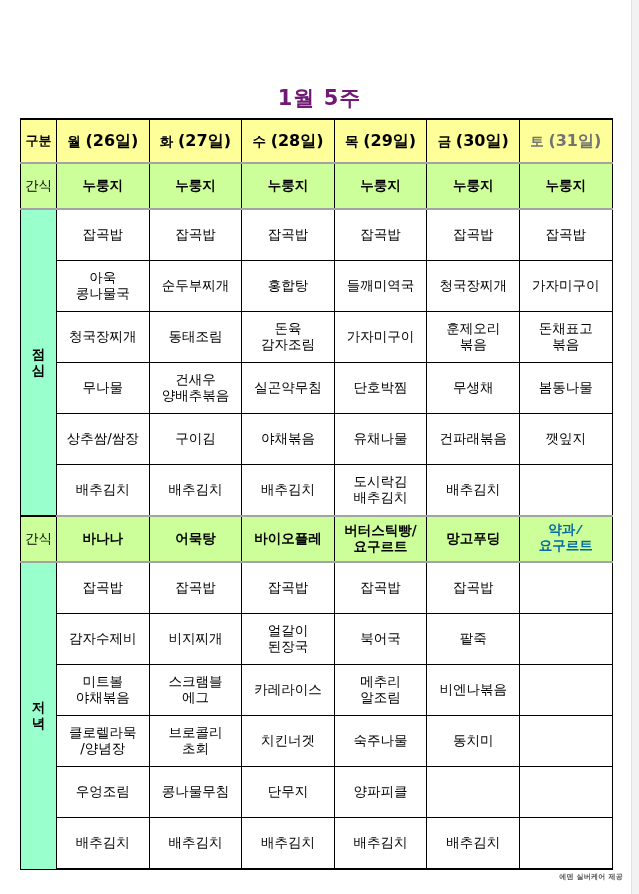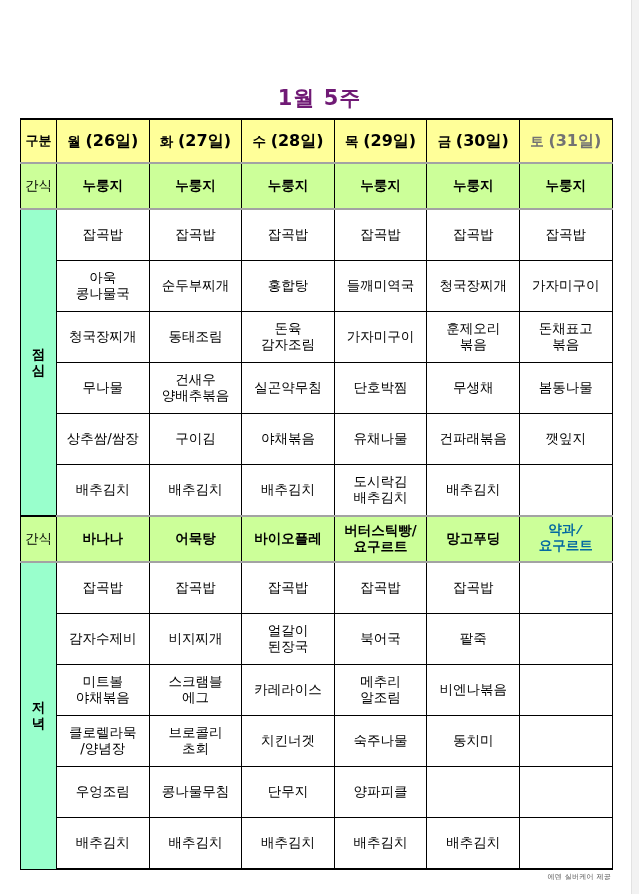--- a/index.html
+++ b/index.html
@@ -119,26 +119,27 @@
   
   .meal {
     background: #ffffff;
     height: 46px;
     font-size: 13.5px;
   }
   .meal.blank { background: #ffffff; }
 
   .footer-note {
     position: absolute;
-    right: 28px;
+    right: 16px;
     top: 872px;
     font-size: 7px;
     color: #555555;
     letter-spacing: 0.3px;
     text-align: center;
+    font-weight: bold;
   }
 </style>
 </head>
 <body>
 
 <div class="page">
 
   <div class="page-edge-right"></div>
 
   <div class="title">1월 5주</div>

